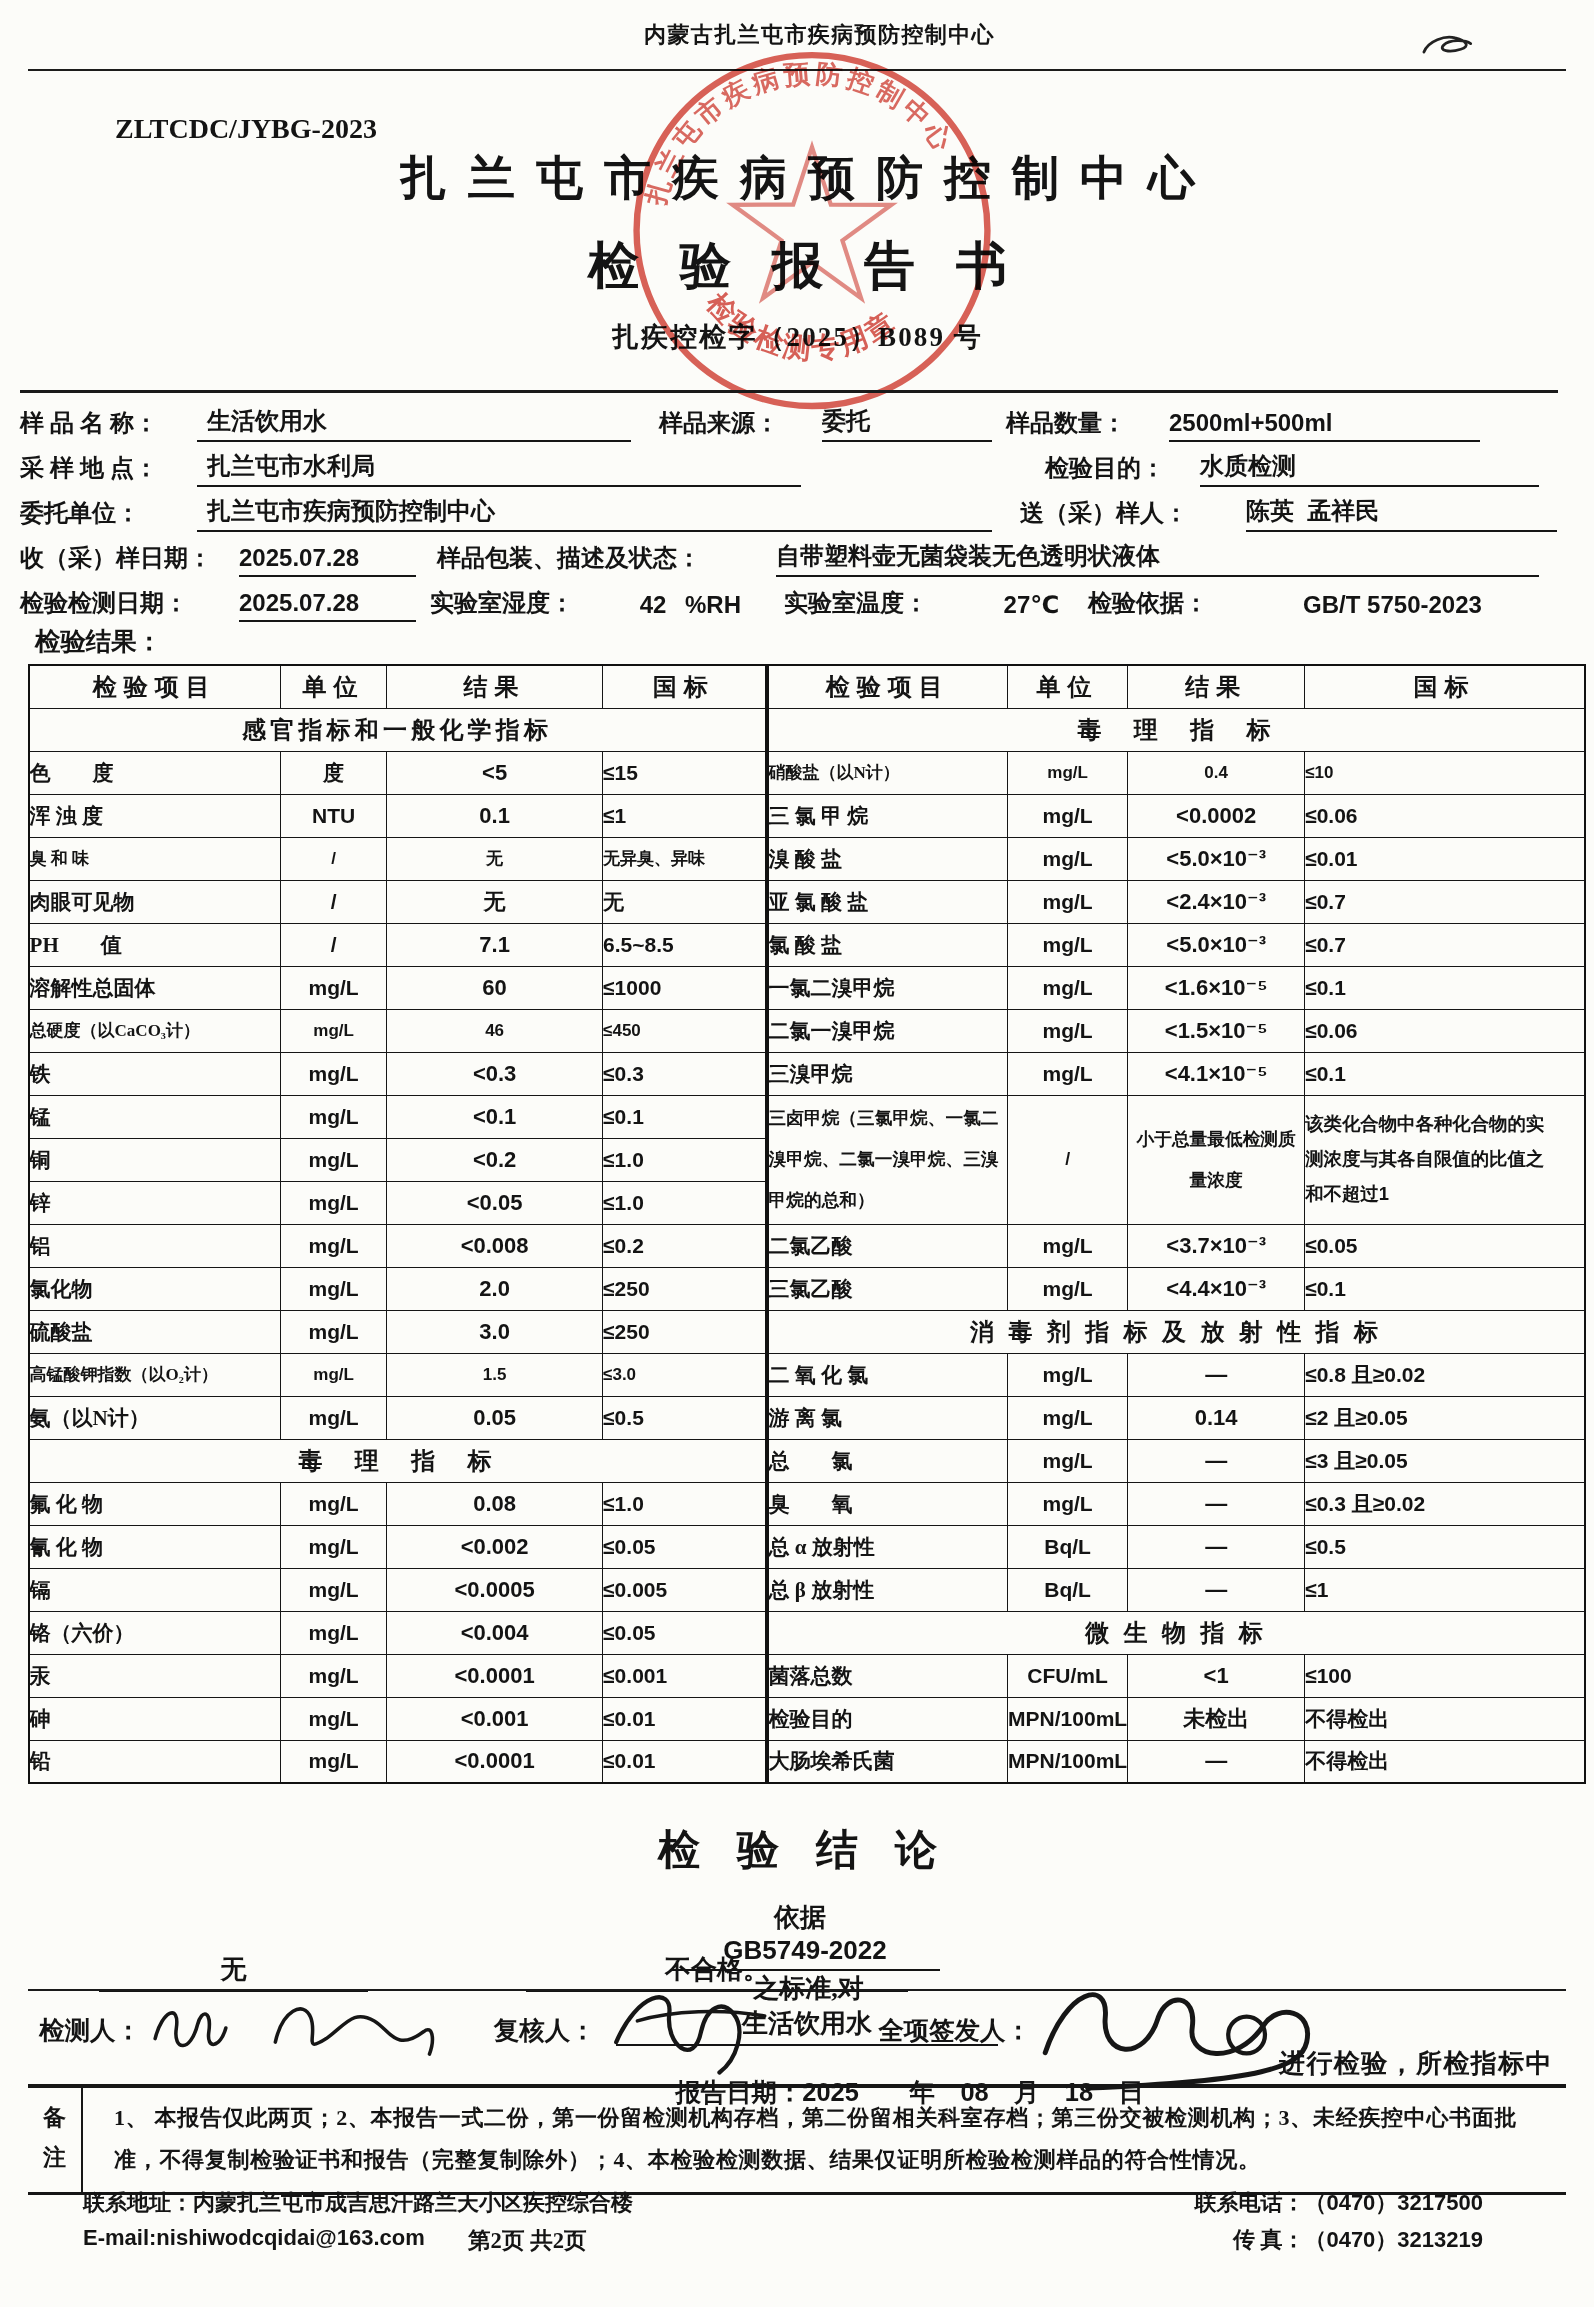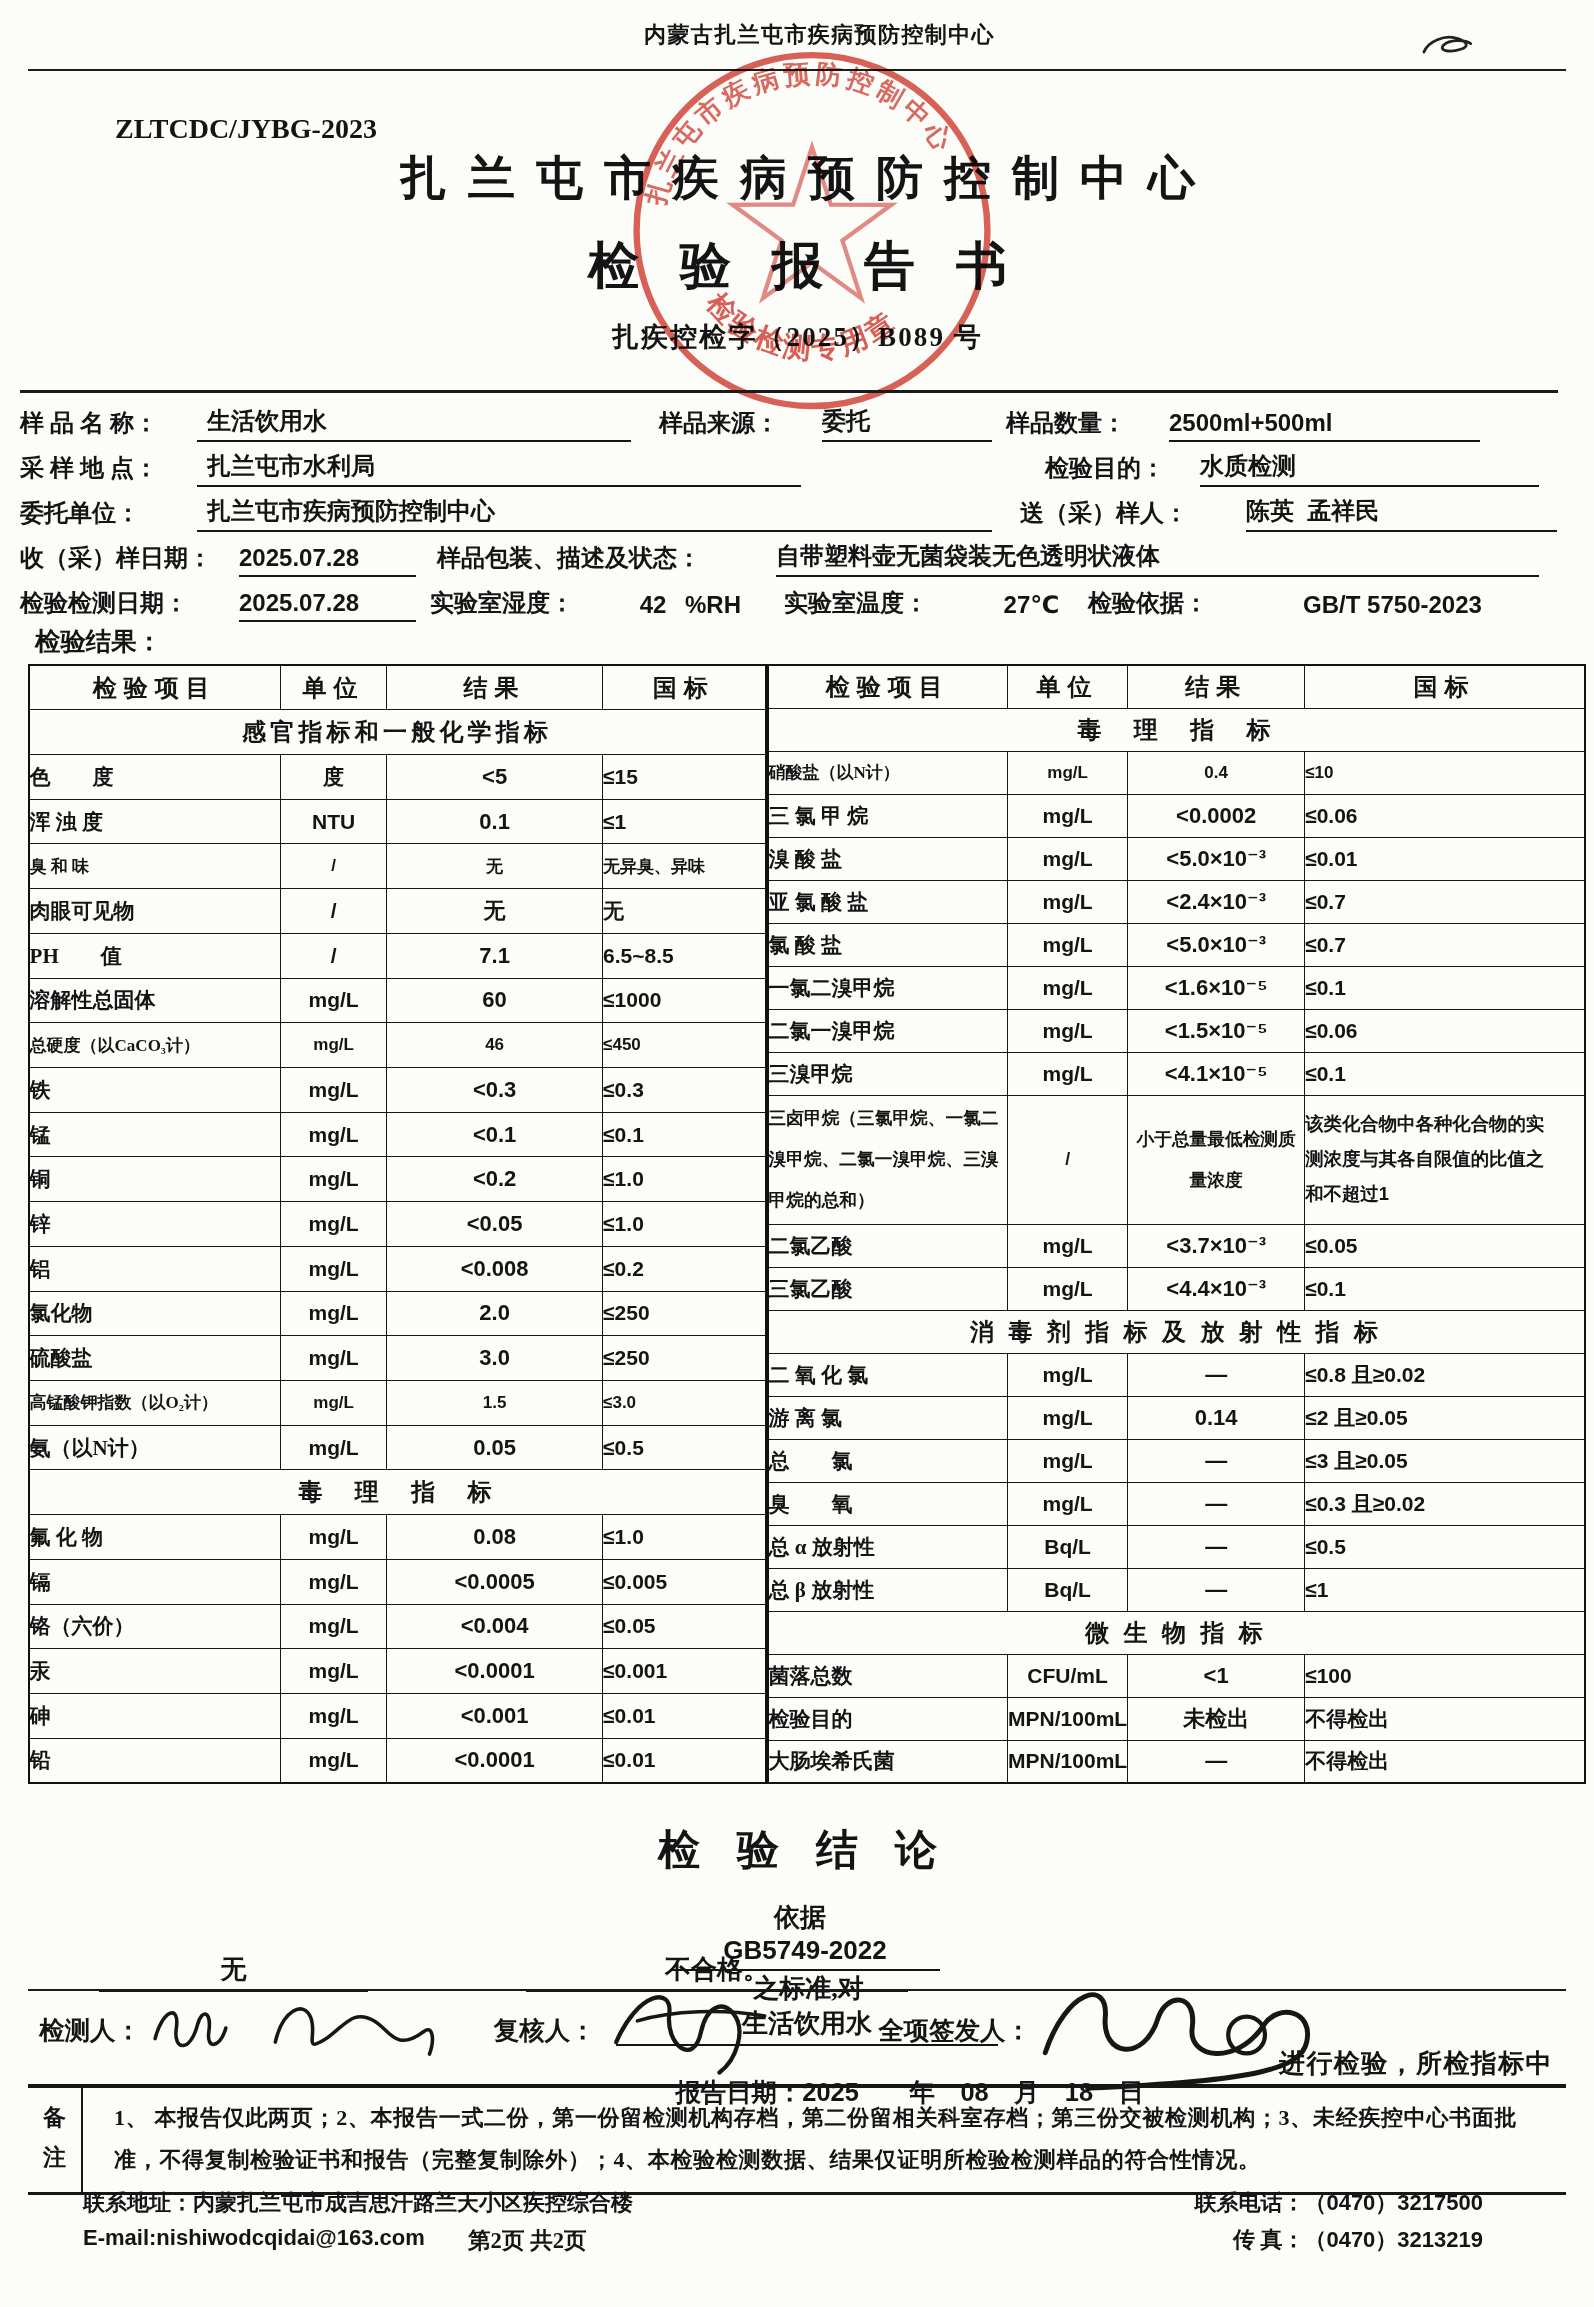--- a/index.html
+++ b/index.html
@@ -278,20 +278,26 @@
           <tr>
             <td colspan="4" class="section">毒　理　指　标</td>
           </tr>
           <tr>
             <td class="item-cell">氟 化 物</td>
             <td class="unit-cell">mg/L</td>
             <td class="result-cell">0.08</td>
             <td class="standard-cell">≤1.0</td>
           </tr>
           <tr>
+            <td class="item-cell">氰 化 物</td>
+            <td class="unit-cell">mg/L</td>
+            <td class="result-cell">&lt;0.002</td>
+            <td class="standard-cell">≤0.05</td>
+          </tr>
+          <tr>
             <td class="item-cell">镉</td>
             <td class="unit-cell">mg/L</td>
             <td class="result-cell">&lt;0.0005</td>
             <td class="standard-cell">≤0.005</td>
           </tr>
           <tr>
             <td class="item-cell">铬（六价）</td>
             <td class="unit-cell">mg/L</td>
             <td class="result-cell">&lt;0.004</td>
             <td class="standard-cell">≤0.05</td>

